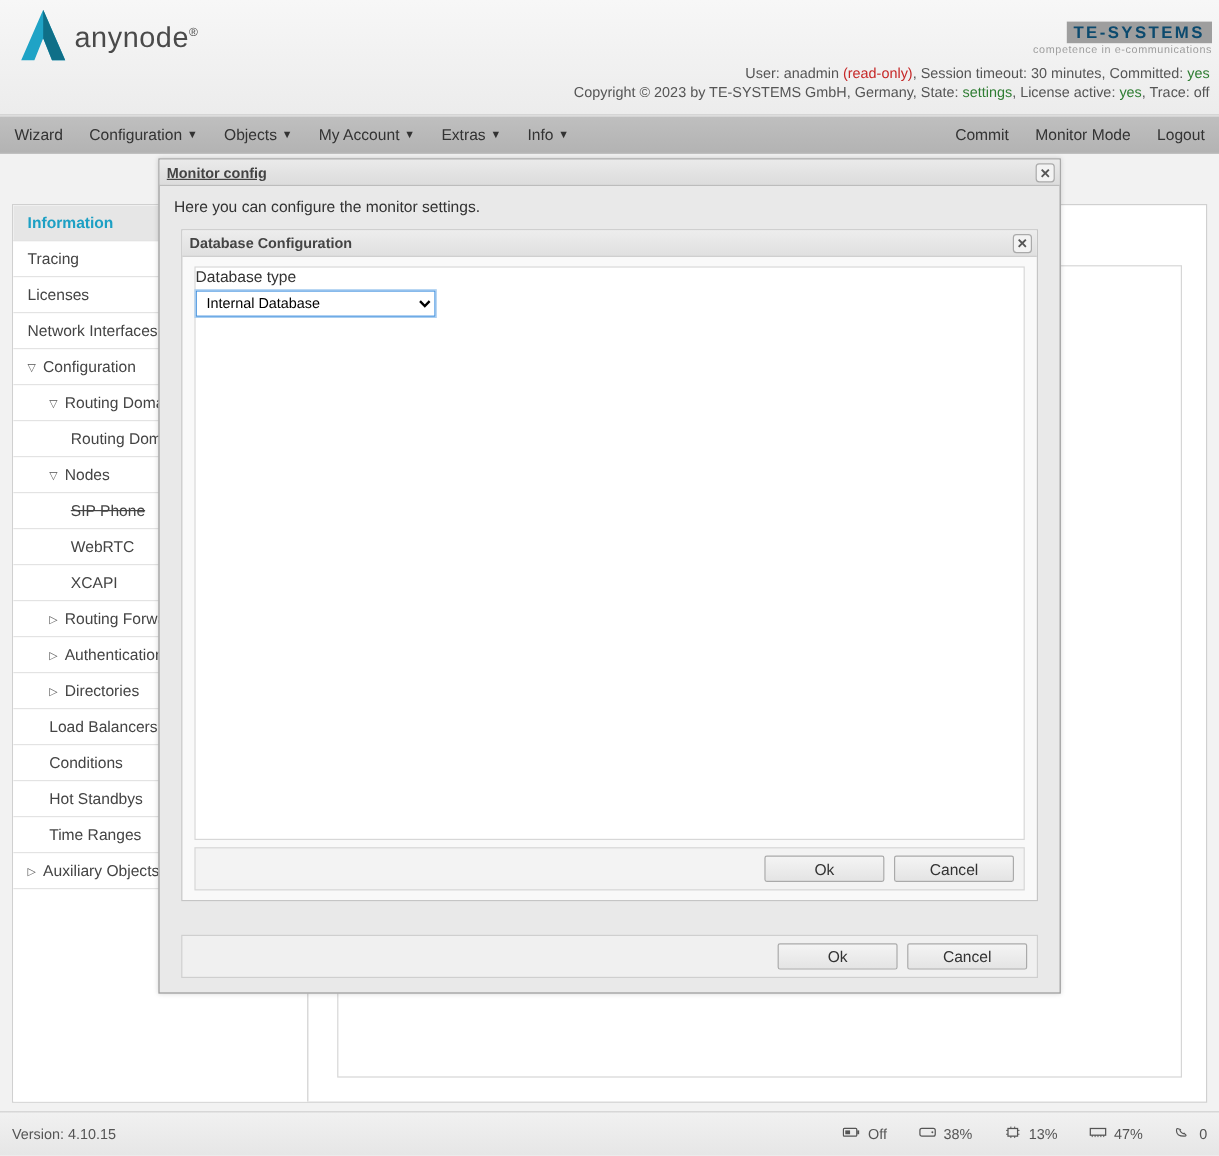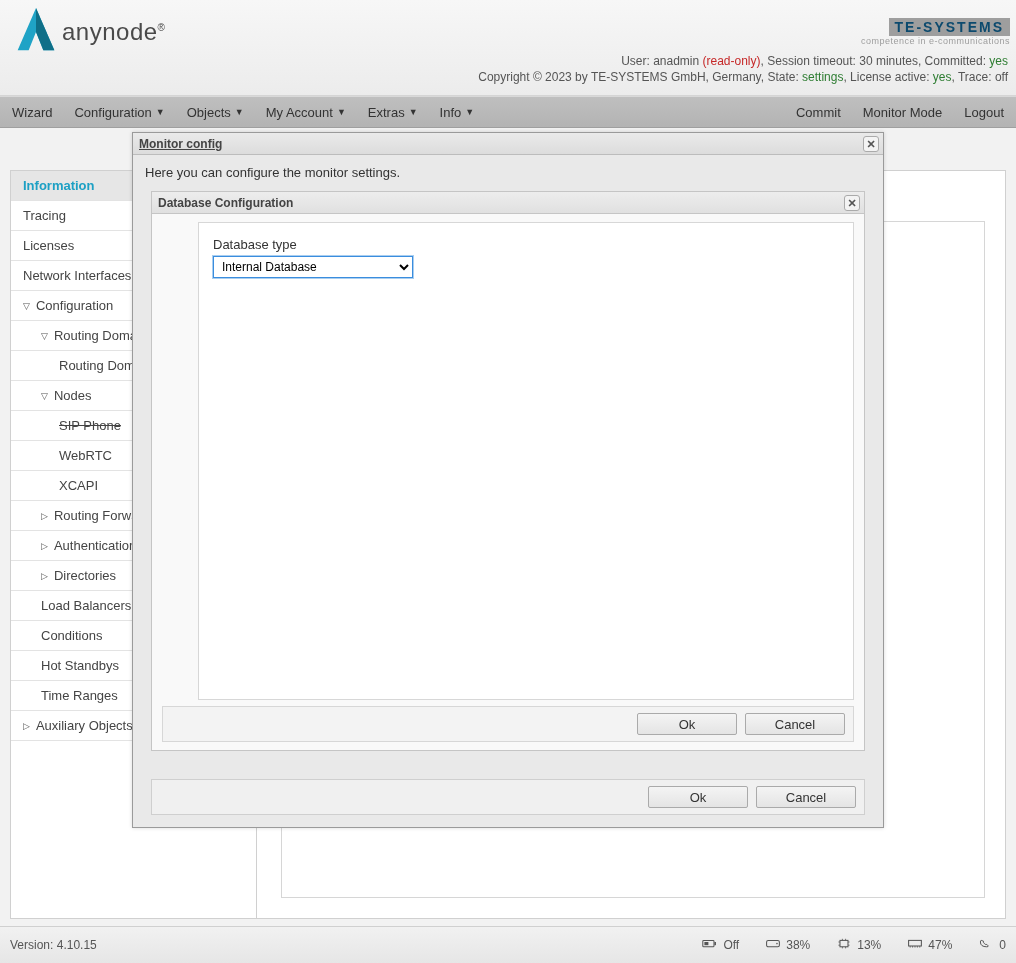--- a/index.html
+++ b/index.html
@@ -181,22 +181,20 @@
   font-size:12px;
   font-weight:bold;
   color:#444;
   position:relative;
 }
 .inner-body {
   position:absolute;
   left:10px; right:10px; top: 30px; bottom: 50px;
   border:1px solid #d7d7d7;
   background:#fff;
-  padding: 14px;
-  margin-left: 36px;
 }
 .field-label { font-size: 13px; color:#333; margin-bottom: 4px;}
 .select-box {
   width: 200px;
   height: 22px;
   border:1px solid #3a8dde;
   outline: 1px solid #a9cef0;
   font-size: 12px;
   padding: 0 4px;
   background:#fff;

